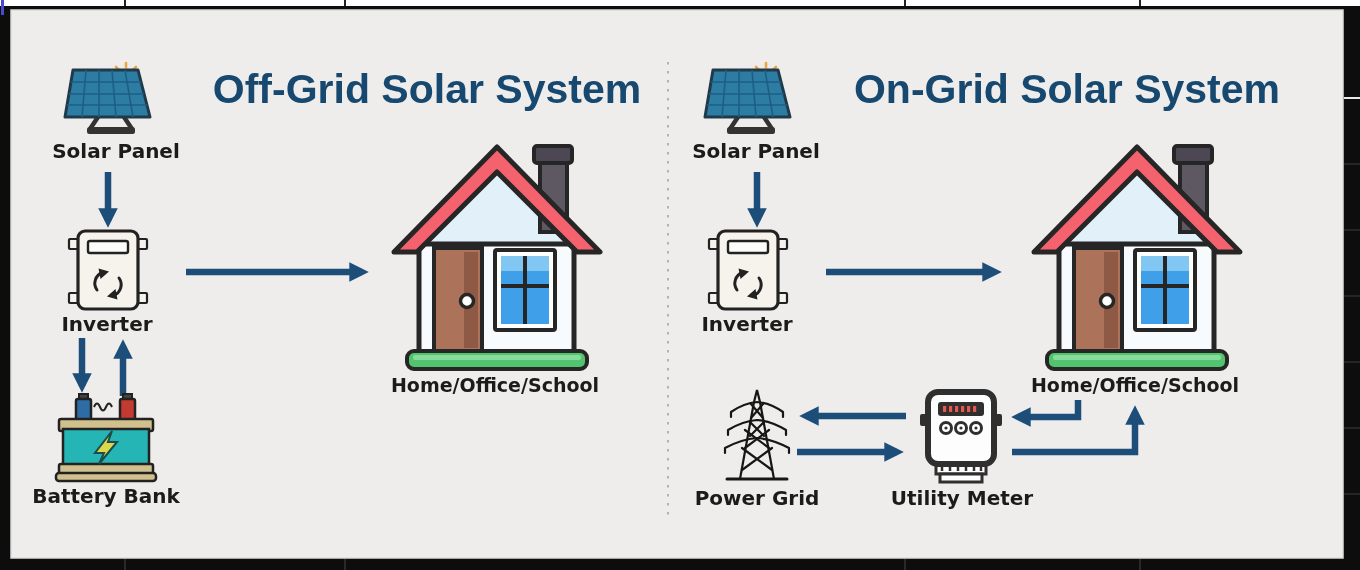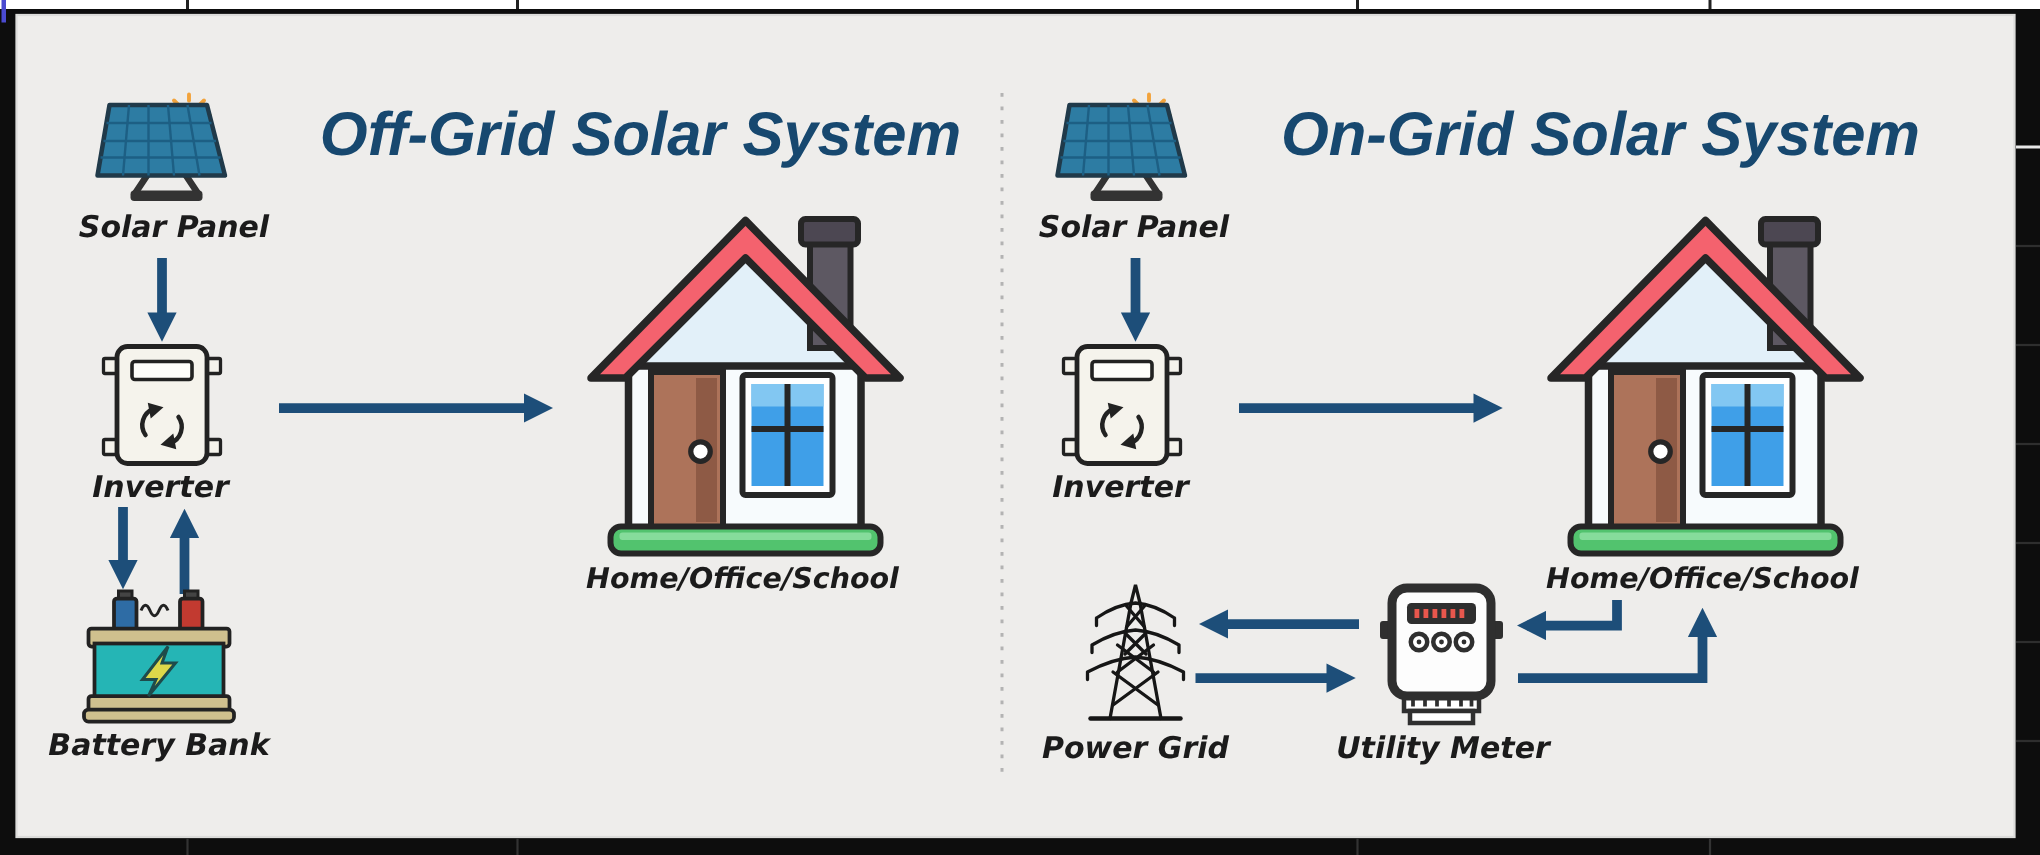--- a/index.html
+++ b/index.html
@@ -1,16 +1,16 @@
 <!DOCTYPE html>
 <html><head>
 <meta charset="utf-8">
 <style>
   html,body{margin:0;padding:0;background:#0d0d0d;}
-  .shot{position:relative;width:1360px;height:570px;background:#a21caf;overflow:hidden;font-style:italic;}
+  .shot{position:relative;width:1360px;height:570px;background:#a21caf;overflow:hidden;}
   svg{display:block;}
   .t-title{font-family:"Liberation Sans",sans-serif;font-weight:700;font-size:41px;fill:#17486f;}
   .t-label{font-family:"DejaVu Sans",sans-serif;font-weight:700;font-size:20px;fill:#1b1b1b;}
   .t-label-sm{font-family:"DejaVu Sans",sans-serif;font-weight:700;font-size:19px;fill:#1b1b1b;}
 </style>
 </head>
 <body>
 
 <div class="shot">
 <svg width="1360" height="570" viewBox="0 0 1360 570">

